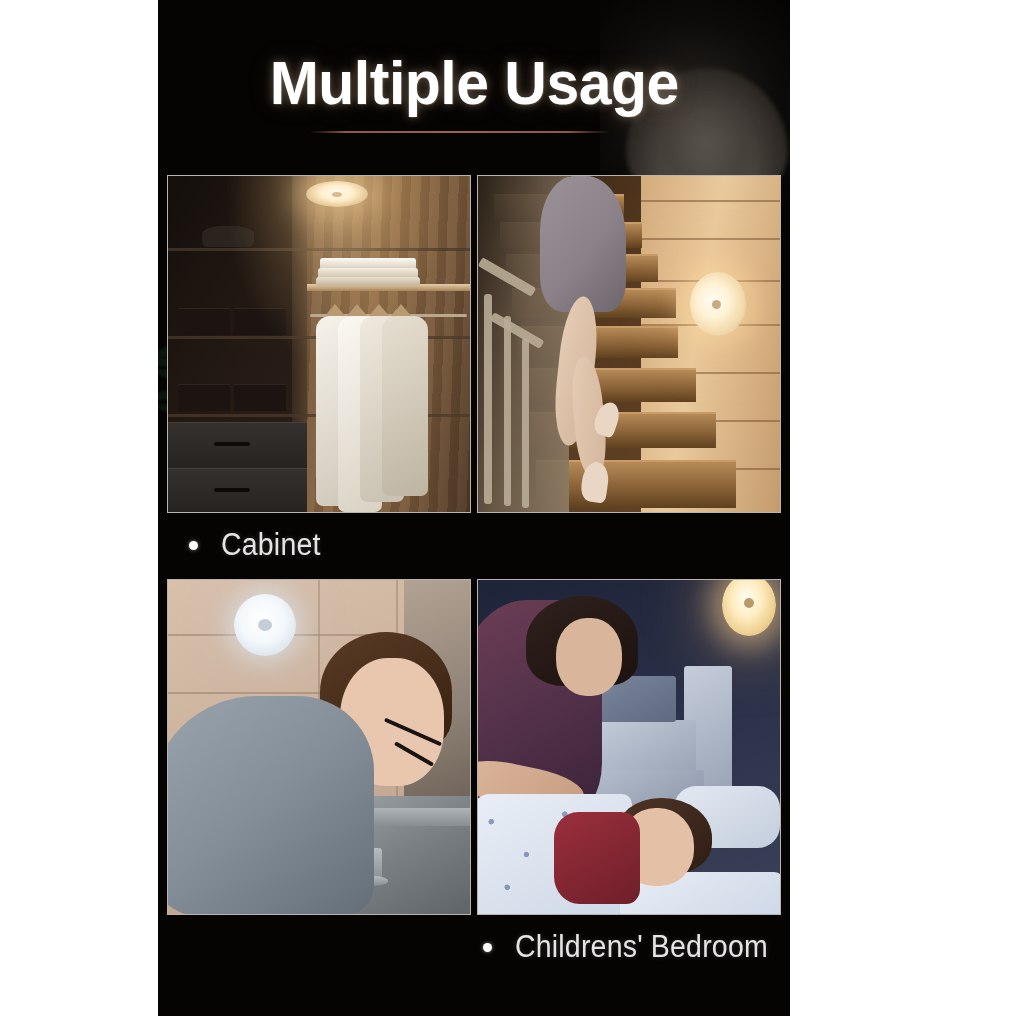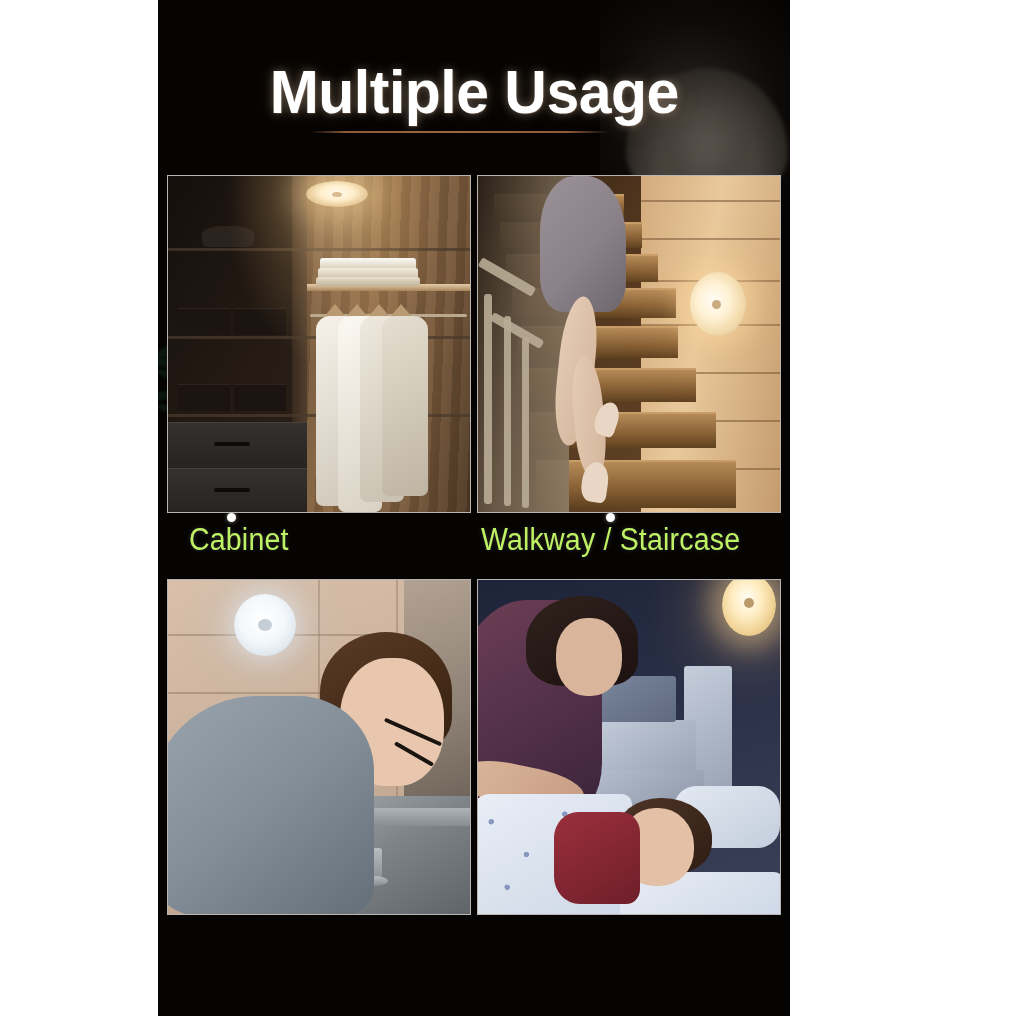--- a/index.html
+++ b/index.html
@@ -32,21 +32,21 @@
     filter:blur(3px);pointer-events:none;
   }
   
   .plant{
     position:absolute;left:-6px;top:336px;width:74px;height:96px;
     pointer-events:none;opacity:.85;
   }
   .leaf{position:absolute;background:#0d1a10;border-radius:60% 10% 60% 10%;filter:blur(1.2px);}
 
   
-  .title-wrap{position:absolute;left:0;top:61px;width:632px;text-align:center;}
+  .title-wrap{position:absolute;left:0;top:52px;width:632px;text-align:center;}
   .title{
     display:inline-block;position:relative;
     color:#ffffff;font-size:62px;line-height:62px;font-weight:bold;
     letter-spacing:-0.5px;
     transform:scaleX(.95);transform-origin:50% 50%;
     text-shadow:0 0 10px rgba(255,235,215,.35),0 0 26px rgba(170,120,70,.22),1px 1px 0 rgba(120,80,50,.35);
   }
   .title-underline{
     position:absolute;left:152px;top:131px;width:300px;height:2px;
     background:linear-gradient(to right,rgba(120,70,40,0) 0%,#8d5b39 12%,#9c6742 50%,#8d5b39 86%,rgba(120,70,40,0) 100%);
@@ -58,24 +58,23 @@
   .cell{width:304px;}
   .photo{
     position:relative;width:302px;height:336px;
     border:1px solid #b9b4ad;overflow:hidden;background:#100d0b;
   }
   .photo.r2{height:334px;}
 
   
   .labels{display:flex;justify-content:space-between;}
   .label{
-    display:flex;align-items:center;height:64px;color:#bef264;
+    display:flex;align-items:center;height:64px;color:#e5e5e5;
     font-size:31px;letter-spacing:.2px;white-space:nowrap;
     text-shadow:0 0 6px rgba(255,255,255,.18);
-    flex-direction:column;
   }
   .label .dot{
     width:9px;height:9px;border-radius:50%;background:#ffffff;
     margin-right:23px;flex:0 0 auto;box-shadow:0 0 4px rgba(255,255,255,.5);
   }
   .label .txt{transform:scaleX(.92);transform-origin:0 50%;display:inline-block;}
   .label.l1{margin-left:22px;}
   .label.l2{margin-left:4px;}
   .label.l3{margin-left:26px;}
   .label.l4{margin-left:6px;}
@@ -299,26 +298,20 @@
             <div class="st-skirt" style="left:62px;top:0px;width:86px;height:136px;"></div>
             <div class="st-leg" style="left:80px;top:120px;width:36px;height:150px;transform:rotate(6deg);"></div>
             <div class="st-leg" style="left:96px;top:180px;width:30px;height:124px;transform:rotate(-5deg);"></div>
             <div class="st-shoe" style="left:118px;top:226px;width:22px;height:34px;transform:rotate(18deg);"></div>
             <div class="st-shoe" style="left:104px;top:286px;width:26px;height:40px;transform:rotate(8deg);"></div>
 
             <div class="st-lamp" style="left:212px;top:96px;">
               <div class="st-lampdot"></div>
             </div>
           </div>
-          <div class="labels">
-            <div class="label l2">
-              <span class="dot"></span>
-              <span class="txt">Walkway / Staircase</span>
-            </div>
-          </div>
         </div>
 
       </div>
 
       <div class="row" style="margin-top:2px;">
 
         <div class="cell">
           <div class="photo r2">
             <div class="wr-bg"></div>
             <div class="wr-tile" style="top:54px;"></div>
@@ -367,18 +360,24 @@
             <div class="bd-pillow" style="left:196px;top:206px;width:106px;height:62px;"></div>
             <div class="bd-duvet" style="left:-6px;top:214px;width:160px;height:126px;">
               <div class="bd-dots"></div>
             </div>
             <div class="bd-duvet" style="left:142px;top:292px;width:164px;height:48px;"></div>
 
             <div class="bd-kidhair" style="left:138px;top:218px;width:96px;height:76px;"></div>
             <div class="bd-kidhead" style="left:142px;top:228px;width:74px;height:78px;"></div>
             <div class="bd-kidbody" style="left:76px;top:232px;width:86px;height:92px;"></div>
           </div>
+          <div class="labels">
+            <div class="label l4">
+              <span class="dot"></span>
+              <span class="txt">Childrens' Bedroom</span>
+            </div>
+          </div>
         </div>
 
       </div>
     </div>
   </div>
 </div>
 
 </body></html>

